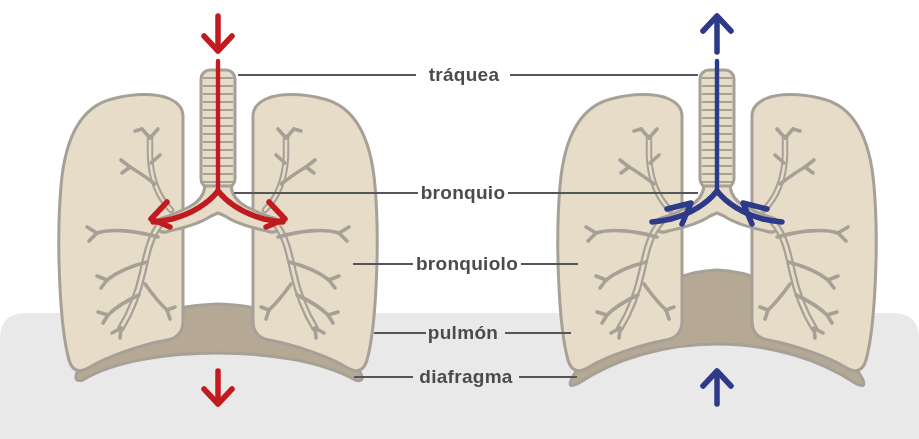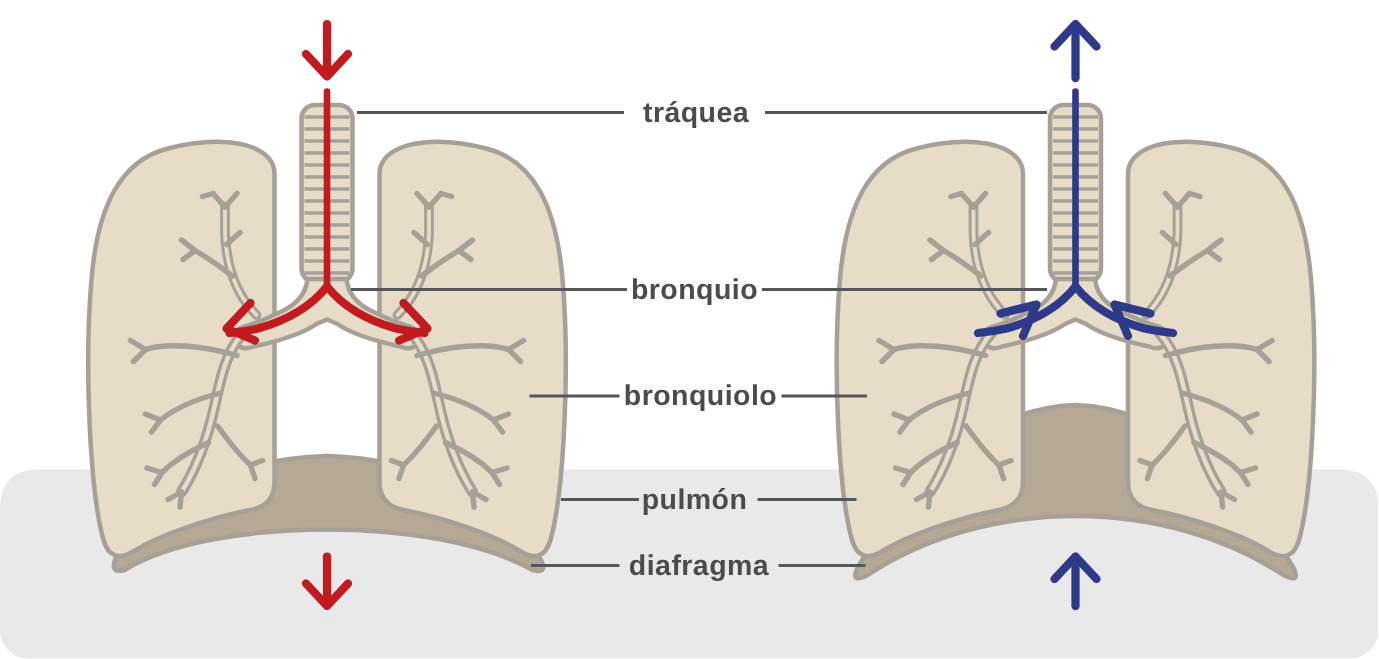--- a/index.html
+++ b/index.html
@@ -1,21 +1,21 @@
 <!DOCTYPE html>
 <html style="--red: #c11b20; --navy: #2d3a8a; --lung: #e6dcc8; --outline: #a6a096; --diaphragm: #b5a995; --band: #e9e9e9; --text: #4b4b4d; --leader: #55565a;"><head>
 <meta charset="utf-8">
 <style>
   :root{
     --red:#c11b20; --navy:#2d3a8a; --lung:#e6dcc8; --outline:#a6a096;
     --diaphragm:#b5a995; --band:#e9e9e9; --text:#4b4b4d; --leader:#55565a;
   }
   html,body{margin:0;padding:0;background:#fff;}
   .stage{position:relative;width:919px;height:439px;background:#ffffff;overflow:hidden;
-         font-family:"Liberation Sans",sans-serif;border-radius:19px;}
+         font-family:"Liberation Sans",sans-serif;}
   svg{display:block;}
   .band{fill:var(--band);stroke:none;}
   .lung{fill:var(--lung);stroke:var(--outline);stroke-width:3;stroke-linejoin:round;}
   .ribs{stroke:var(--outline);stroke-width:2.2;fill:none;}
   .tube-o{stroke:var(--outline);fill:none;stroke-linecap:round;}
   .tube-i{stroke:var(--lung);fill:none;stroke-linecap:round;}
   .br{stroke:var(--outline);stroke-width:3.6;fill:none;stroke-linecap:round;stroke-linejoin:round;}
   .diaph{fill:var(--diaphragm);stroke:var(--outline);stroke-width:3;stroke-linejoin:round;}
   .leader{stroke:var(--leader);stroke-width:2;fill:none;}
   .arrR{stroke:var(--red);stroke-width:5.5;fill:none;stroke-linecap:round;stroke-linejoin:round;}

